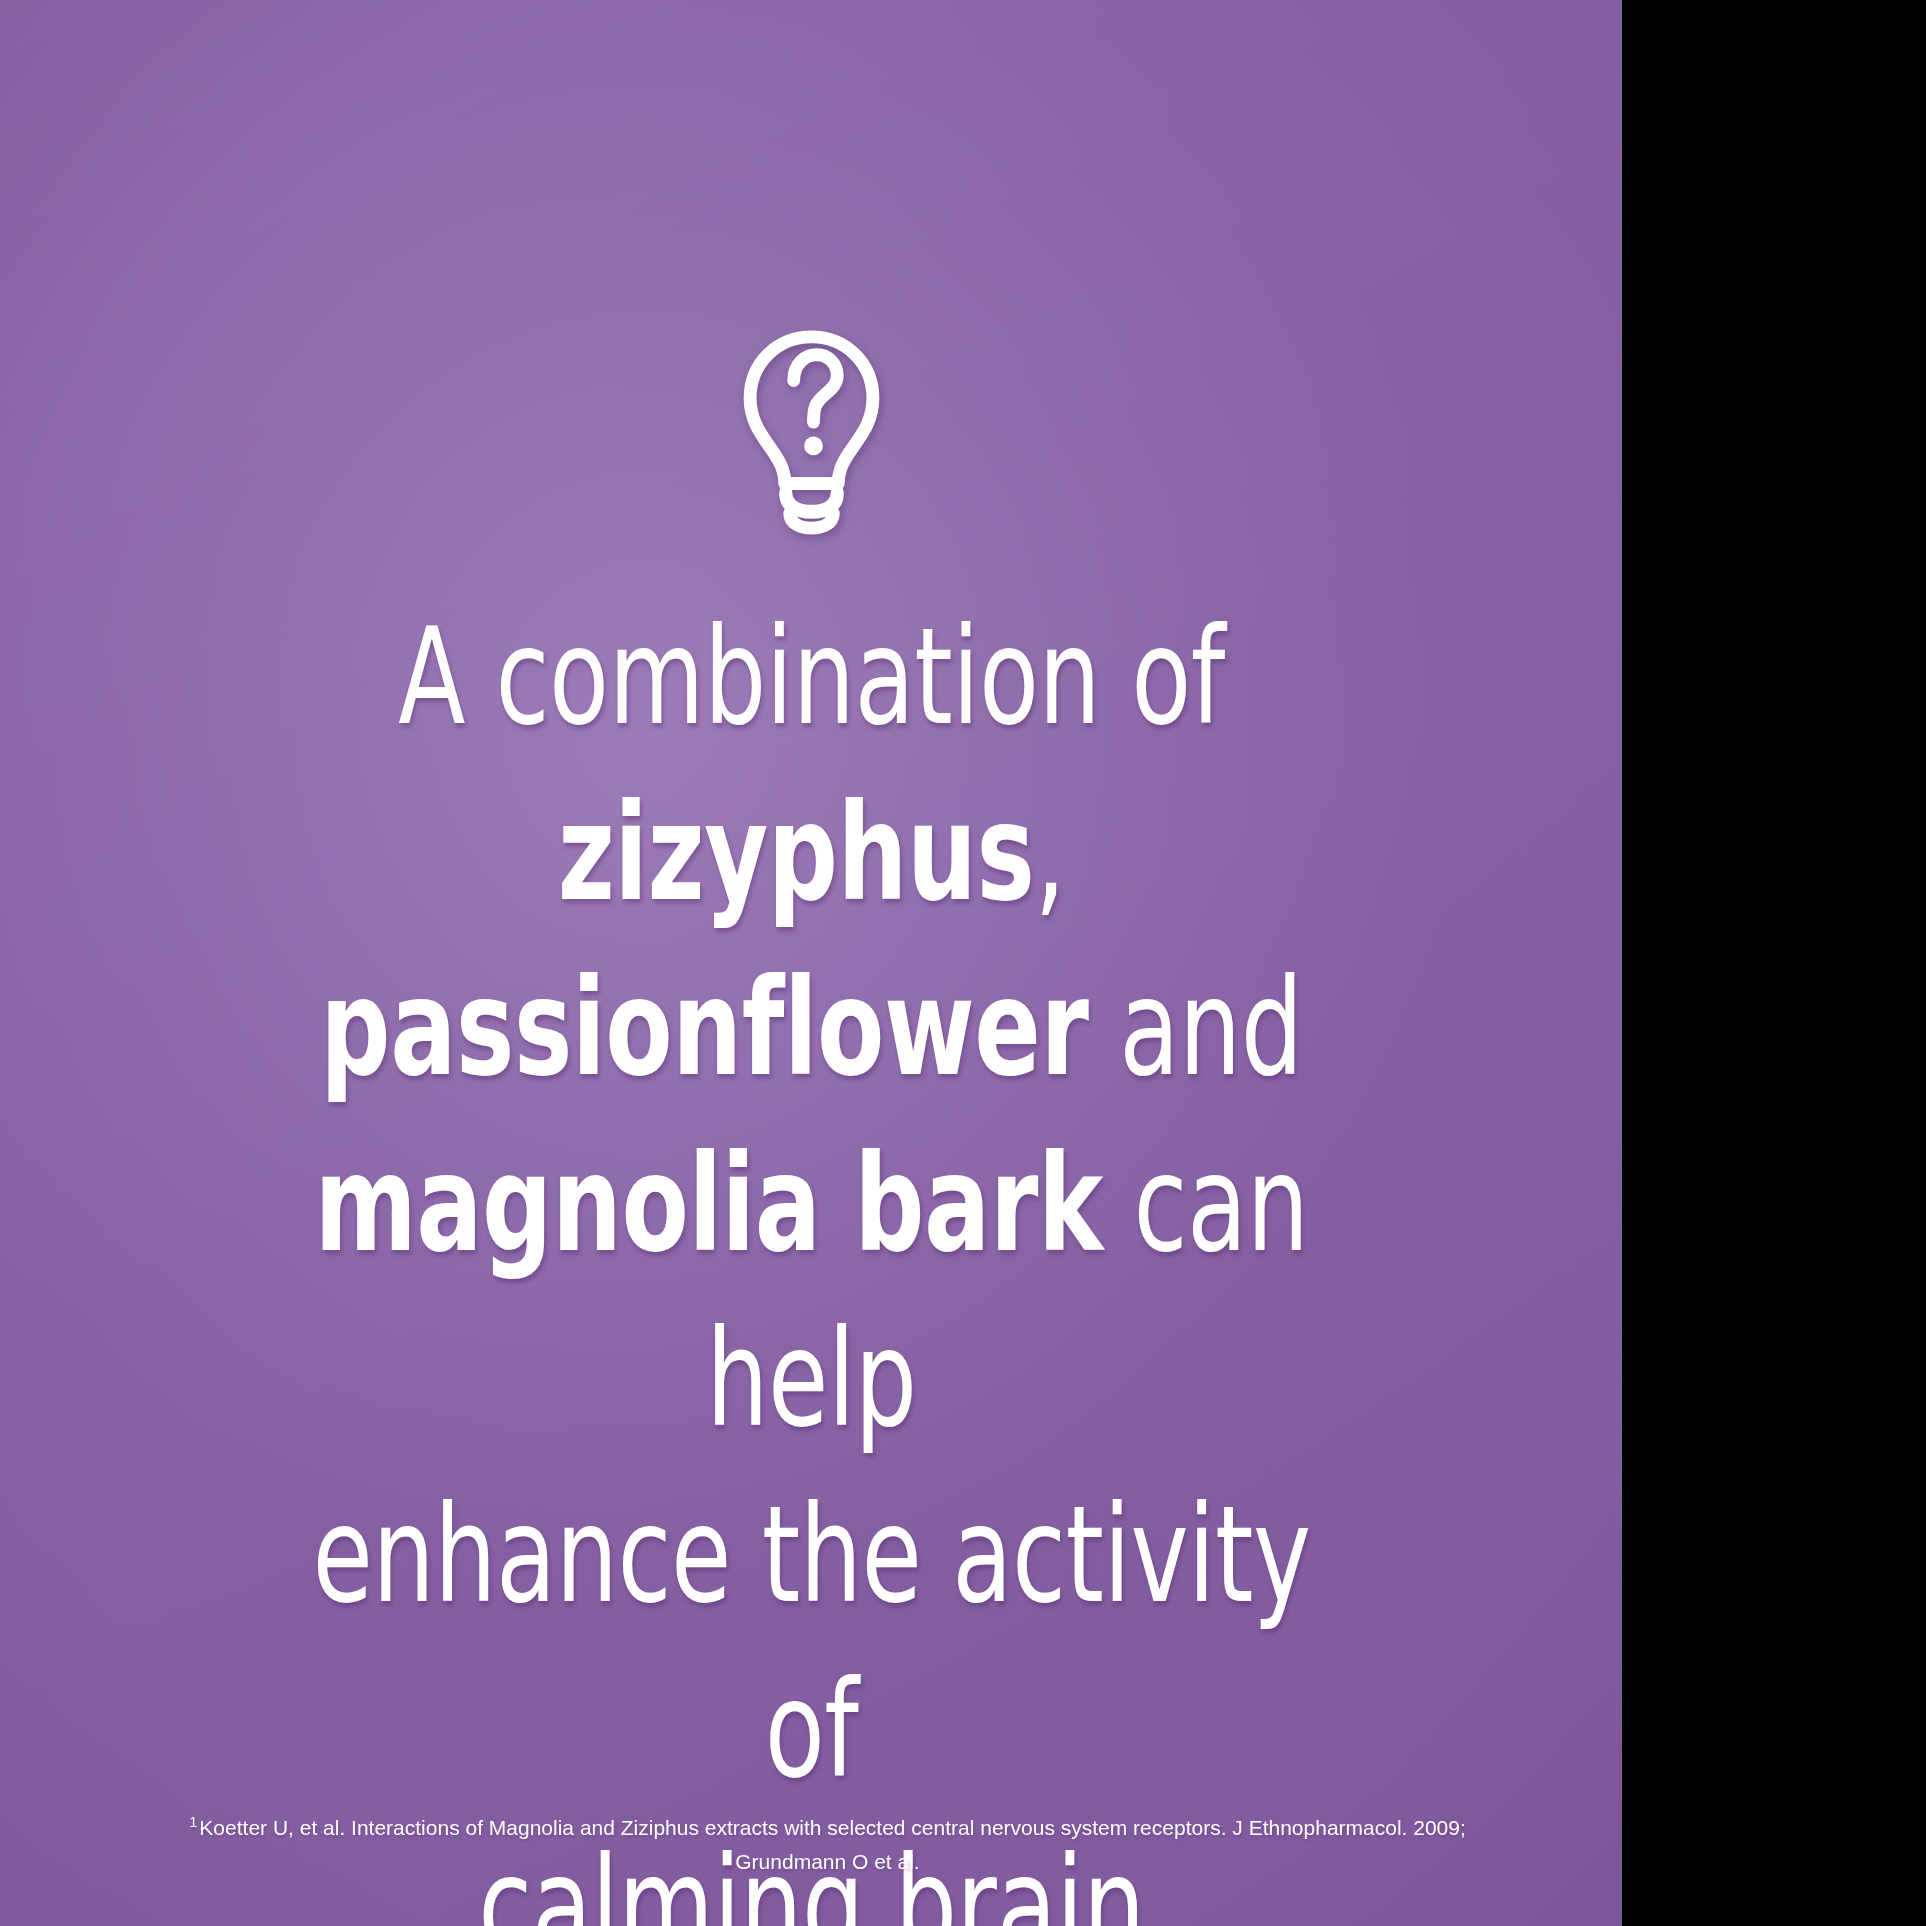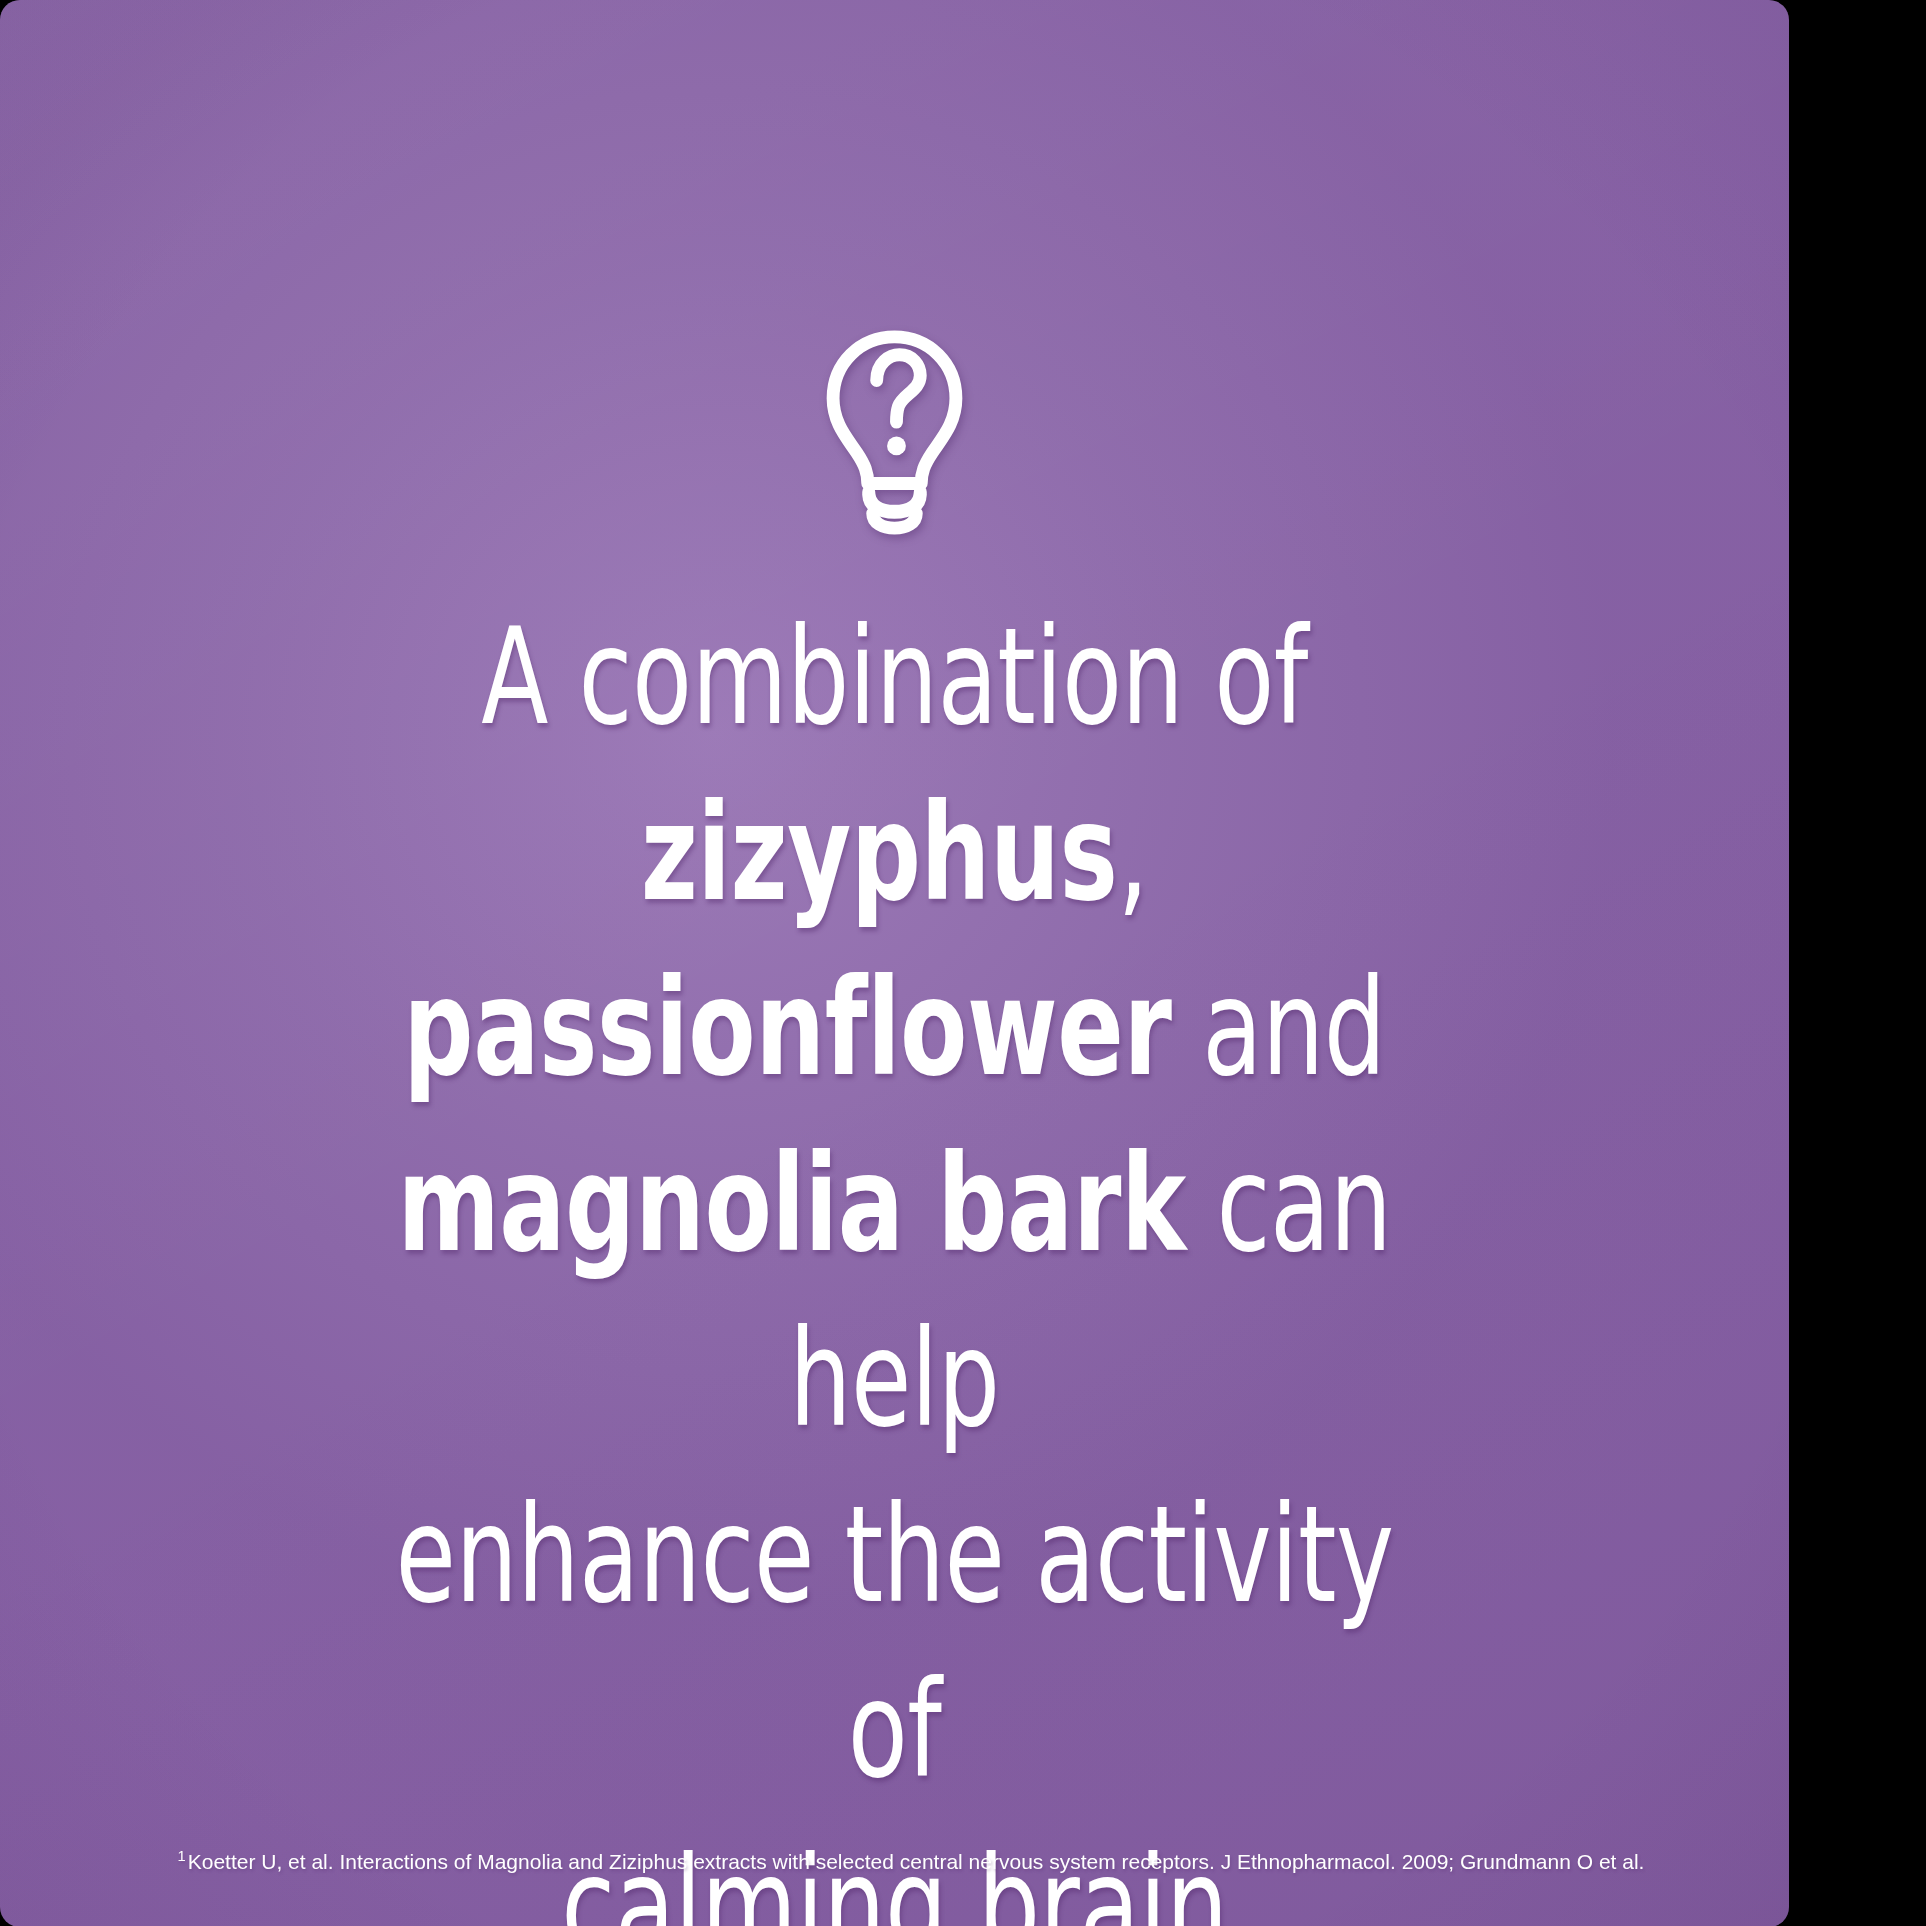--- a/index.html
+++ b/index.html
@@ -3,27 +3,26 @@
 <meta charset="utf-8">
 <title>Stress Support Fact Card</title>
 <style>
   html, body {
     margin: 0;
     padding: 0;
     background: #000;
   }
   #card {
     position: relative;
-    width: 1789px;
+    width: 1622px;
     height: 1927px;
     overflow: hidden;
     font-family: "Liberation Sans", "DejaVu Sans", sans-serif;
     
     background-color: #8660a4;
-    border-radius: 20px;
   }
   
   #bg-glow-a {
     position: absolute;
     inset: 0;
     background: radial-gradient(ellipse 78% 72% at 40% 38%,
                  rgba(157,123,184,0.95) 0%,
                  rgba(146,112,174,0.72) 34%,
                  rgba(133,97,162,0.30) 64%,
                  rgba(126,90,156,0.00) 88%);

